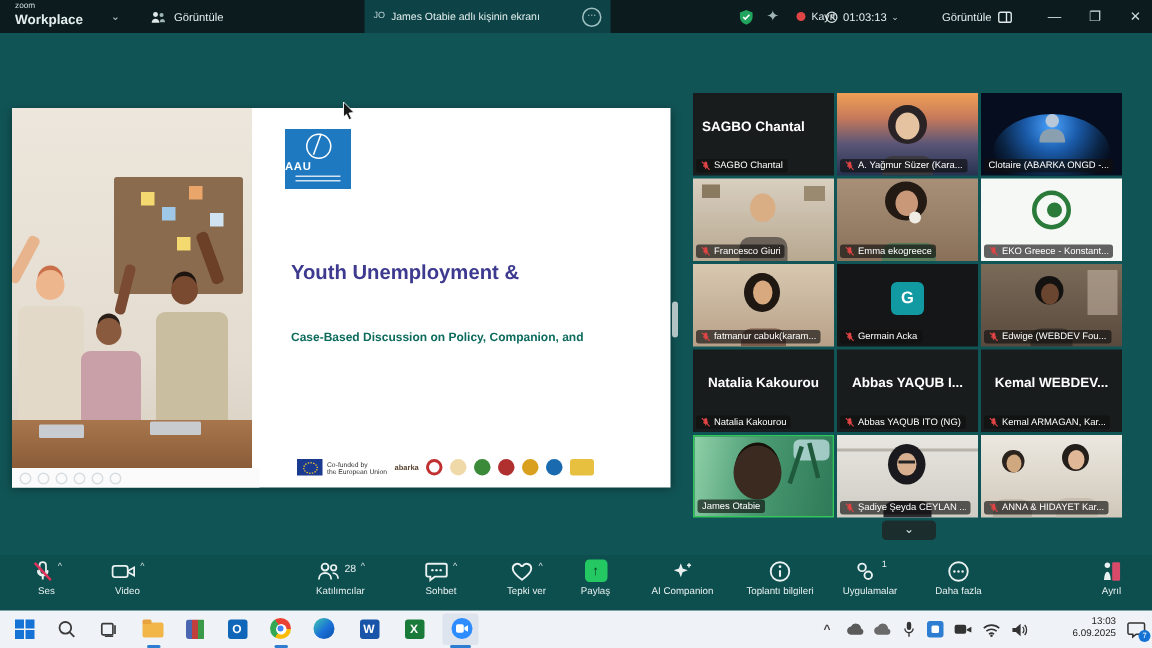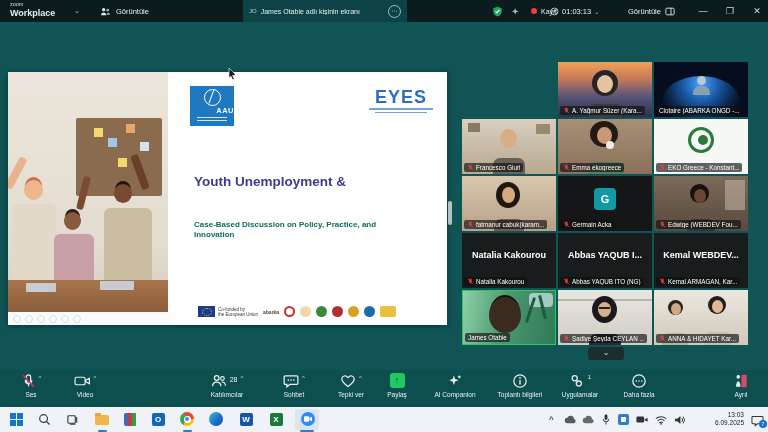--- a/index.html
+++ b/index.html
@@ -25,21 +25,21 @@
   .photo{position:absolute;left:0;top:0;width:160px;height:240px;background:linear-gradient(180deg,#ece6dc 0%,#e4dcd0 70%,#d8cfc2 100%);overflow:hidden;}
   .cork{position:absolute;right:6px;top:46px;width:86px;height:78px;background:#8a6b4d;border-radius:2px;}
   .note{position:absolute;width:9px;height:9px;}
   .desk{position:absolute;left:0;bottom:0;width:160px;height:32px;background:linear-gradient(180deg,#a8764d,#8a5c38);}
   .laptop{position:absolute;background:#c8ccd0;border-radius:1px;}
   .arm{position:absolute;border-radius:3px;}
   .head{position:absolute;border-radius:50%;}
   .torso{position:absolute;border-radius:6px 6px 0 0;}
   .photostrip{position:absolute;left:0;top:240px;width:160px;height:13px;background:#fbfbfb;display:flex;align-items:center;gap:4px;padding-left:5px;}
   .pdot{width:6px;height:6px;border-radius:50%;border:1px solid #d8dde2;}
-  .aau{position:absolute;left:182px;top:14px;width:44px;height:40px;background:#1e79c0;color:#fff;text-align:right;}
+  .aau{position:absolute;left:182px;top:14px;width:44px;height:40px;background:#1e79c0;color:#fff;text-align:left;}
   .aau .globe{margin:3px auto 0;width:15px;height:15px;border:1.2px solid #fff;border-radius:50%;position:relative;}
   .aau .globe:before{content:"";position:absolute;left:6px;top:-1px;width:2px;height:15px;border-left:1px solid #fff;transform:rotate(20deg);}
   .aau .nm{font-size:7.5px;font-weight:bold;letter-spacing:.5px;}
   .aau .ln{height:1.5px;background:rgba(255,255,255,.8);margin:1.5px 7px 0;}
   .eyes{position:absolute;right:14px;top:16px;text-align:center;color:#2c6fc2;}
   .eyes .nm{font-size:18px;font-weight:800;letter-spacing:1px;line-height:18px;}
   .eyes .ln{height:1.6px;background:#2c6fc2;opacity:.65;margin-top:2px;}
   .stitle{position:absolute;left:186px;top:102px;font-size:13.5px;font-weight:bold;color:#3d3a8f;line-height:16px;text-align:right;}
   .ssub{position:absolute;left:186px;top:148px;font-size:8px;font-weight:bold;color:#0c6b5d;line-height:10px;}
   .eurow{position:absolute;left:190px;bottom:8px;display:flex;align-items:center;gap:5px;}
@@ -197,32 +197,26 @@
         <span class="pdot"></span>
         <span class="pdot"></span>
     </div>
 
     <div class="aau">
       <div class="globe"></div>
       <div class="nm">AAU</div>
       <div class="ln"></div>
         <div class="ln"></div>
     </div>
-    <div class="eyes">
-      <div class="nm">EYES</div>
-      <div class="ln" style="width:64px;"></div>
-        <div class="ln" style="width:52px;margin-left:6px;"></div>
-    </div>
 
     <div class="stitle">
       <div>Youth Unemployment &amp;</div>
     </div>
     <div class="ssub">
-      <div>Case-Based Discussion on Policy, Practice, and</div>
-      <div>Innovation</div>
+      <div>Case-Based Discussion on Policy, Companion, and</div>
     </div>
 
     <div class="eurow">
       <div class="eubox">
         <div class="euflag"></div>
         <div class="eutxt">
           <div>Co-funded by</div>
           <div>the European Union</div>
         </div>
       </div>
@@ -237,20 +231,31 @@
     </div>
   </div>
 
   <svg class="cursor" viewBox="0 0 9 12">
     <path d="M1 0 L8 7 L4.6 7.4 L6.4 11 L4.8 11.8 L3 8.2 L1 10 Z" fill="#1a1a1a" stroke="#fff" stroke-width=".6"></path>
   </svg>
   <div class="scrollpill"></div>
 
   <div class="grid">
 
+    <div class="tile" style="left:0;top:0;">
+      <div class="bigname">SAGBO Chantal</div>
+      <div class="pill">
+        <svg class="mic" viewBox="0 0 12 12">
+            <path d="M6 1a1.8 1.8 0 0 1 1.8 1.8V6A1.8 1.8 0 0 1 4.2 6V2.8A1.8 1.8 0 0 1 6 1z" fill="#e04545"></path>
+            <path d="M3 5.5a.5.5 0 0 1 1 0 2 2 0 0 0 4 0 .5.5 0 0 1 1 0A3 3 0 0 1 6.5 8.4V10h-1V8.4A3 3 0 0 1 3 5.5z" fill="#e04545"></path>
+            <line x1="1.6" y1="1.4" x2="10.4" y2="10.6" stroke="#e04545" stroke-width="1.3"></line>
+          </svg>
+        <span>SAGBO Chantal</span>
+      </div>
+    </div>
 
     <div class="tile" style="left:96px;top:0;background:linear-gradient(180deg,#f0a055 0%,#c77a5a 30%,#5a5577 62%,#263250 100%);">
       <div class="fig" style="left:34px;top:8px;width:26px;height:26px;background:#2a2326;"></div>
       <div class="fig" style="left:39px;top:13px;width:16px;height:18px;background:#e6c3a0;"></div>
       <div class="shou" style="left:30px;bottom:0;width:34px;height:13px;background:#3a3a40;"></div>
       <div class="pill">
         <svg class="mic" viewBox="0 0 12 12">
             <path d="M6 1a1.8 1.8 0 0 1 1.8 1.8V6A1.8 1.8 0 0 1 4.2 6V2.8A1.8 1.8 0 0 1 6 1z" fill="#e04545"></path>
             <path d="M3 5.5a.5.5 0 0 1 1 0 2 2 0 0 0 4 0 .5.5 0 0 1 1 0A3 3 0 0 1 6.5 8.4V10h-1V8.4A3 3 0 0 1 3 5.5z" fill="#e04545"></path>
             <line x1="1.6" y1="1.4" x2="10.4" y2="10.6" stroke="#e04545" stroke-width="1.3"></line>

